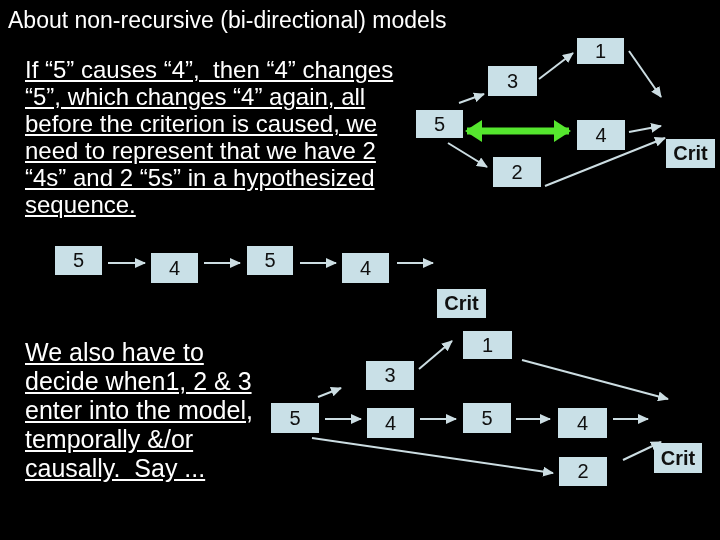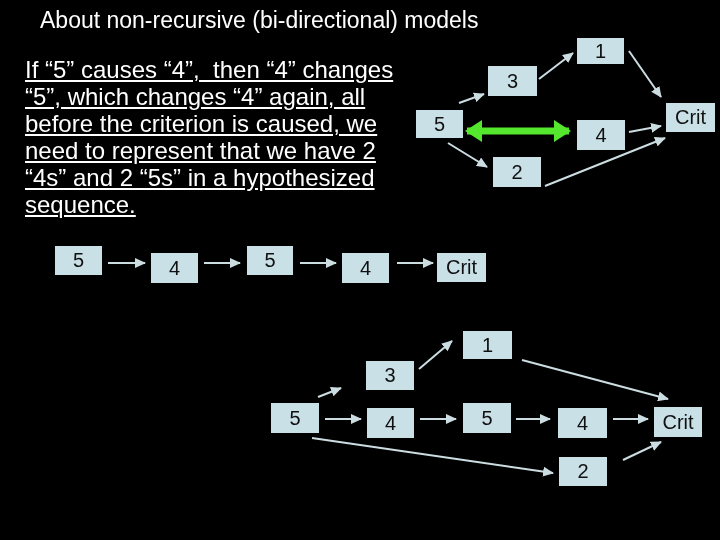--- a/index.html
+++ b/index.html
@@ -3,50 +3,55 @@
 <meta charset="utf-8">
 <style>
   html,body{margin:0;padding:0;background:#000;}
   .slide{
     position:relative;width:720px;height:540px;overflow:hidden;
     background:var(--bg,#000);
     font-family:"Liberation Sans",sans-serif;
   }
   .title{
     position:absolute;left:8px;top:7px;
-    font-size:23px;color:var(--fg,#fff);white-space:pre;margin-left:32px;
+    font-size:23px;color:var(--fg,#fff);white-space:pre;
   }
   .para{
     position:absolute;color:var(--fg,#fff);white-space:pre;text-decoration:underline;
   }
   .p1{left:25px;top:56px;font-size:24px;line-height:27px;}
   .p2{left:25px;top:338px;font-size:25px;line-height:29px;}
   #arrow-svg{position:absolute;left:0;top:0;}
   #node-layer{position:absolute;left:0;top:0;width:100%;height:100%;pointer-events:none;}
   .node{
     position:absolute;display:flex;align-items:center;justify-content:center;
     background:var(--box-fill,#c9e0e7);color:var(--box-text,#101010);
     font-size:20px;box-sizing:border-box;
   }
-  .node.bold{font-weight:normal;}
+  .node.bold{font-weight:bold;margin-top:36px;}
 </style>
 </head>
 <body>
 
 <div class="slide">
 
   <div class="title">About non-recursive (bi-directional) models</div>
 
   <div class="para p1">If “5” causes “4”,  then “4” changes
 “5”, which changes “4” again, all
 before the criterion is caused, we
 need to represent that we have 2
 “4s” and 2 “5s” in a hypothesized
 sequence.</div>
 
+  <div class="para p2">We also have to
+decide when1, 2 &amp; 3
+enter into the model,
+temporally &amp;/or
+causally.  Say ...</div>
 
   <svg id="arrow-svg" width="720" height="540">
     <defs>
       <marker id="mk-light" markerUnits="userSpaceOnUse" markerWidth="12" markerHeight="10" refX="10" refY="5" orient="auto">
         <path class="mk-light-path" d="M0,0 L11,5 L0,10 z" fill="#ccdde2"></path>
       </marker>
       <marker id="mk-green-end" markerUnits="userSpaceOnUse" markerWidth="18" markerHeight="22" refX="15" refY="11" orient="auto">
         <path class="mk-green-path" d="M0,0 L17,11 L0,22 z" fill="#55e62e"></path>
       </marker>
       <marker id="mk-green-start" markerUnits="userSpaceOnUse" markerWidth="18" markerHeight="22" refX="2" refY="11" orient="auto">

